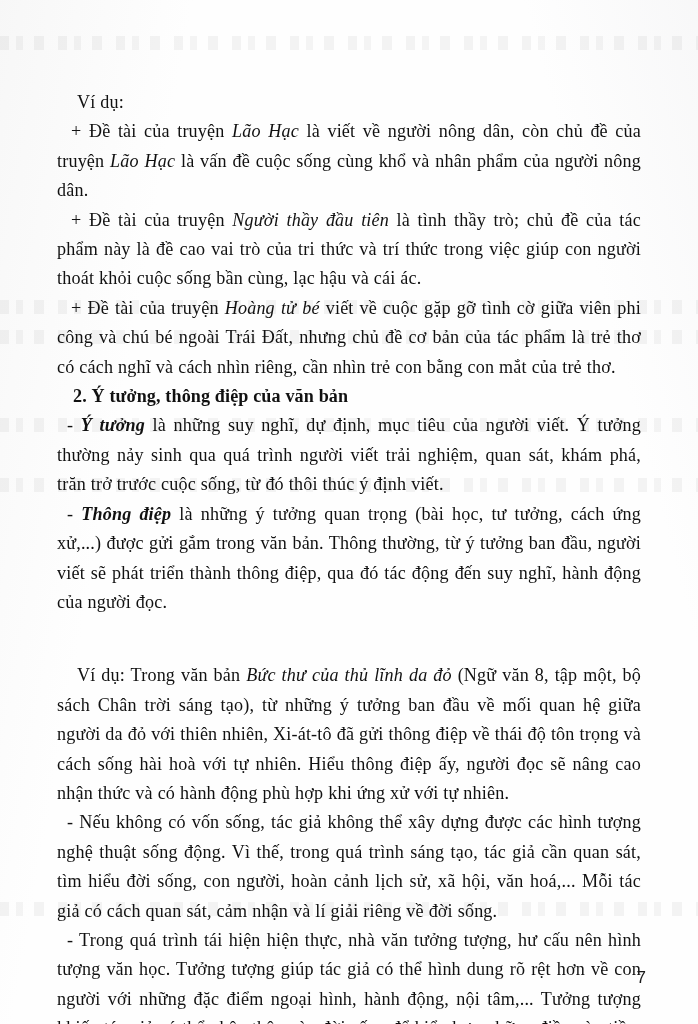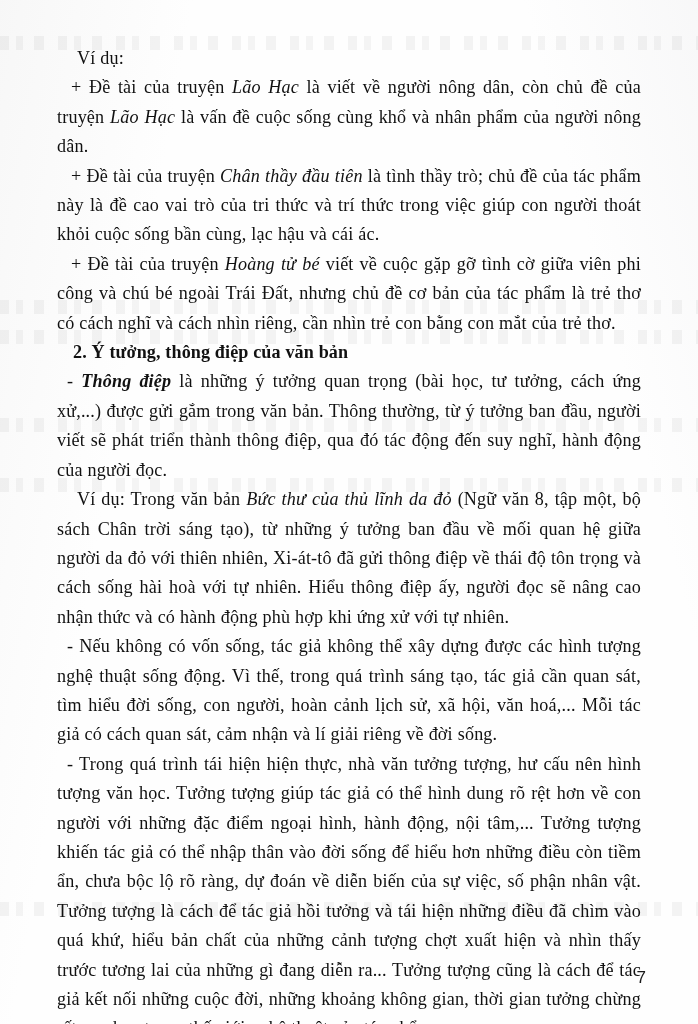--- a/index.html
+++ b/index.html
@@ -68,20 +68,21 @@
     text-align: left;
     letter-spacing: 0.005em;
   }
 
   p.tight-indent {
     text-indent: 10px;
   }
 
   p.lead-indent {
     text-indent: 20px;
+    margin-top: 44px;
   }
 
   i { font-style: italic; }
   .bi {
     font-weight: bold;
     font-style: italic;
   }
 
   .page-number {
     position: absolute;
@@ -106,29 +107,30 @@
   <div class="bleed" style="top:902px;"></div>
 
   <div class="text-block">
 
     <p class="lead-indent">
       <span>Ví dụ:</span>
     </p>
 
     <p>+ Đề tài của truyện <i>Lão Hạc</i> là viết về người nông dân, còn chủ đề của truyện <i>Lão Hạc</i> là vấn đề cuộc sống cùng khổ và nhân phẩm của người nông dân.</p>
 
-    <p>+ Đề tài của truyện <i>Chân thầy đầu tiên</i> là tình thầy trò; chủ đề của tác phẩm này là đề cao vai trò của tri thức và trí thức trong việc giúp con người thoát khỏi cuộc sống bần cùng, lạc hậu và cái ác.</p>
+    <p>+ Đề tài của truyện <i>Người thầy đầu tiên</i> là tình thầy trò; chủ đề của tác phẩm này là đề cao vai trò của tri thức và trí thức trong việc giúp con người thoát khỏi cuộc sống bần cùng, lạc hậu và cái ác.</p>
 
     <p>+ Đề tài của truyện <i>Hoàng tử bé</i> viết về cuộc gặp gỡ tình cờ giữa viên phi công và chú bé ngoài Trái Đất, nhưng chủ đề cơ bản của tác phẩm là trẻ thơ có cách nghĩ và cách nhìn riêng, cần nhìn trẻ con bằng con mắt của trẻ thơ.</p>
 
 
     <p class="heading">
       <span>2. Ý tưởng, thông điệp của văn bản</span>
     </p>
 
+    <p class="tight-indent">- <span class="bi">Ý tưởng</span> là những suy nghĩ, dự định, mục tiêu của người viết. Ý tưởng thường nảy sinh qua quá trình người viết trải nghiệm, quan sát, khám phá, trăn trở trước cuộc sống, từ đó thôi thúc ý định viết.</p>
 
     <p class="tight-indent">- <span class="bi">Thông điệp</span> là những ý tưởng quan trọng (bài học, tư tưởng, cách ứng xử,...) được gửi gắm trong văn bản. Thông thường, từ ý tưởng ban đầu, người viết sẽ phát triển thành thông điệp, qua đó tác động đến suy nghĩ, hành động của người đọc.</p>
 
     <p class="lead-indent">Ví dụ: Trong văn bản <i>Bức thư của thủ lĩnh da đỏ</i> (Ngữ văn 8, tập một, bộ sách Chân trời sáng tạo), từ những ý tưởng ban đầu về mối quan hệ giữa người da đỏ với thiên nhiên, Xi-át-tô đã gửi thông điệp về thái độ tôn trọng và cách sống hài hoà với tự nhiên. Hiểu thông điệp ấy, người đọc sẽ nâng cao nhận thức và có hành động phù hợp khi ứng xử với tự nhiên.</p>
 
 
     <p class="tight-indent">
       <span>- Nếu không có vốn sống, tác giả không thể xây dựng được các hình tượng nghệ thuật sống động. Vì thế, trong quá trình sáng tạo, tác giả cần quan sát, tìm hiểu đời sống, con người, hoàn cảnh lịch sử, xã hội, văn hoá,... Mỗi tác giả có cách quan sát, cảm nhận và lí giải riêng về đời sống.</span>
     </p>
 

